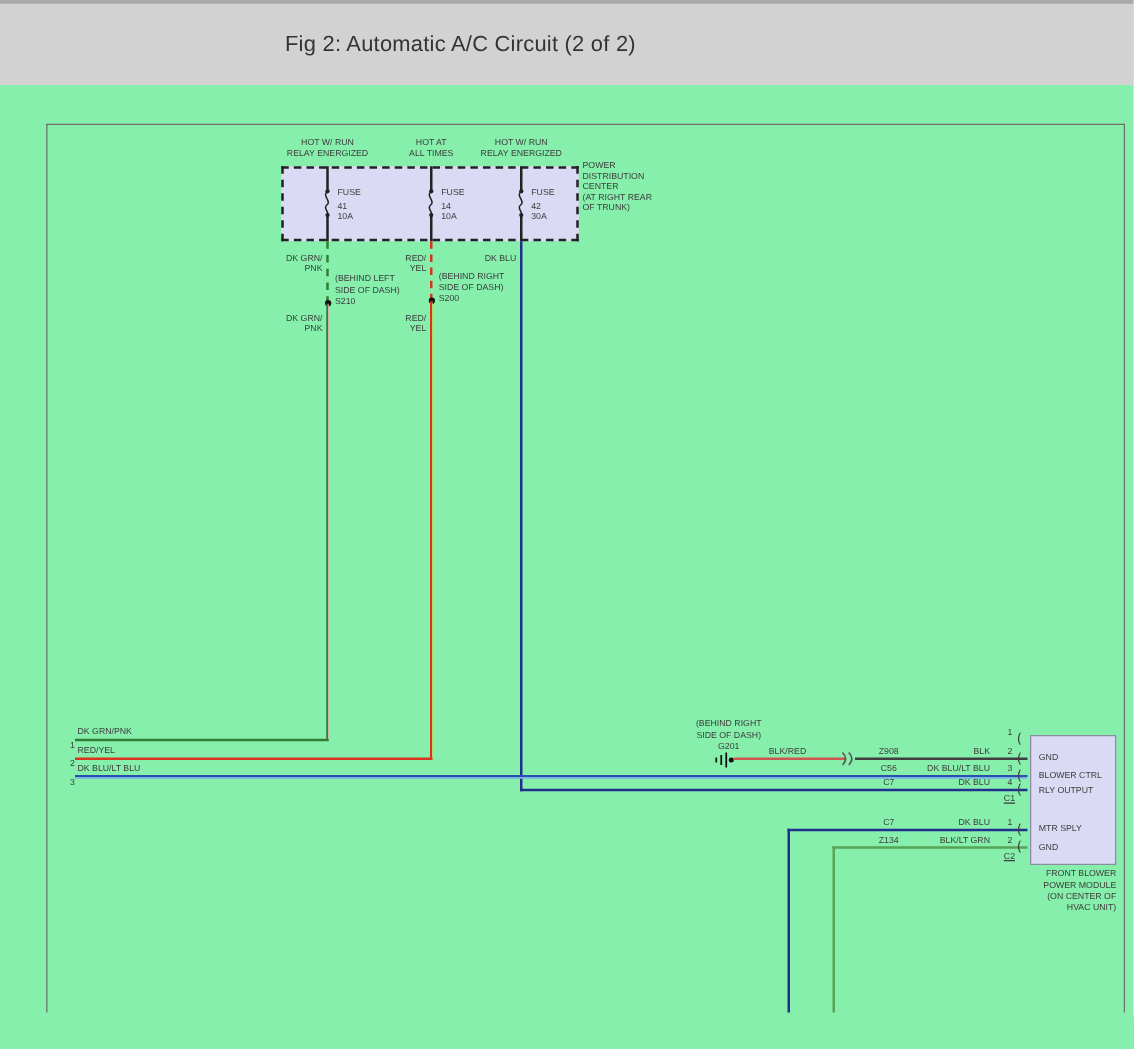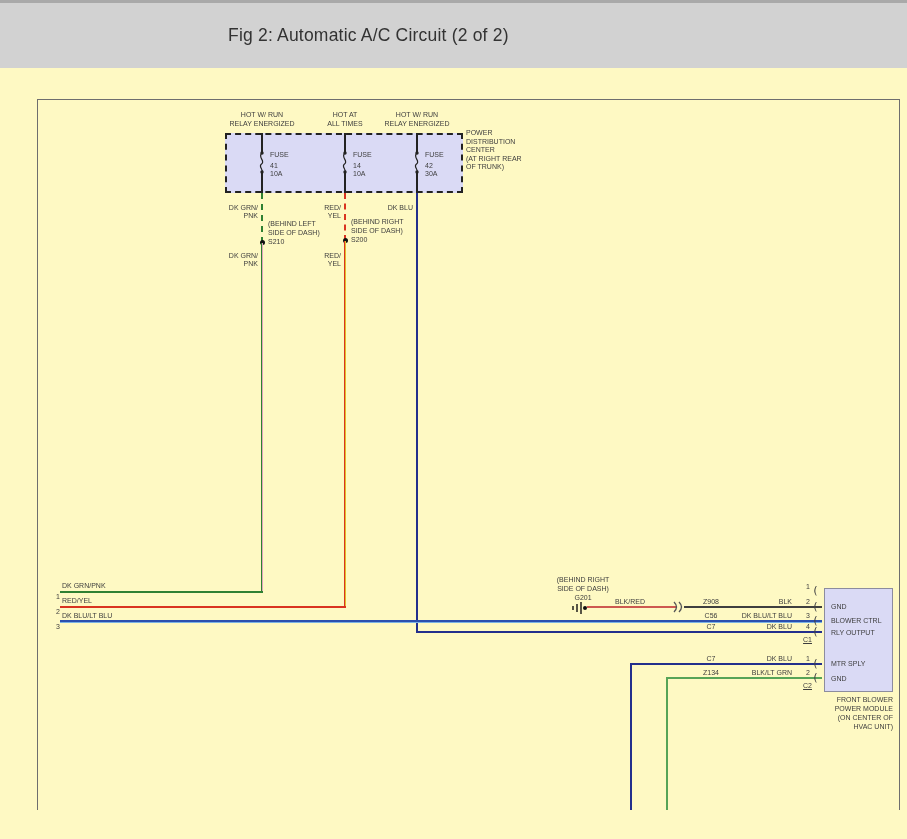--- a/index.html
+++ b/index.html
@@ -1,16 +1,16 @@
 <!DOCTYPE html>
 <html style="--header-bg: #d2d2d2; --box-fill: #dadaf5; --ink: #3d3d3d; --frame: #6e6e6e; --wire-black: #3f3f3f; --green: #2f8032; --pink: #e2a4bc; --red: #d93420; --yellow: #e2bd2c; --dkblu: #232f8c; --midblu: #2b4fae; --ltblu: #7ab2e4; --blkred: #cd5950; --ltgrn: #57a457;"><head>
 <meta charset="utf-8">
 <style>
   html,body{margin:0;padding:0;background:#fff;}
-  .stage{position:relative;width:907px;height:839px;background:#fef9c3;overflow:hidden;
+  .stage{position:relative;width:907px;height:839px;background:#86efac;overflow:hidden;
          font-family:"Liberation Sans",sans-serif;color:var(--ink,#3d3d3d);}
   .titlebar{position:absolute;left:0;top:0;width:907px;height:68px;background:var(--header-bg,#d2d2d2);
             border-top:3px solid #a9a9a9;box-sizing:border-box;}
   .title{position:absolute;left:228px;top:25px;font-size:17.5px;color:#333;letter-spacing:.2px;}
   .frame{position:absolute;left:37px;top:99px;width:863px;height:711px;
          border:1px solid var(--frame,#6e6e6e);border-bottom:none;box-sizing:border-box;}
   .lbl{position:absolute;font-size:7px;line-height:8.5px;white-space:nowrap;color:var(--ink,#3d3d3d);}
   .ctr{text-align:center;}
   .rt{text-align:right;}
   .fusebox{position:absolute;left:225px;top:133px;width:238px;height:60px;background:var(--box-fill,#dadaf5);

